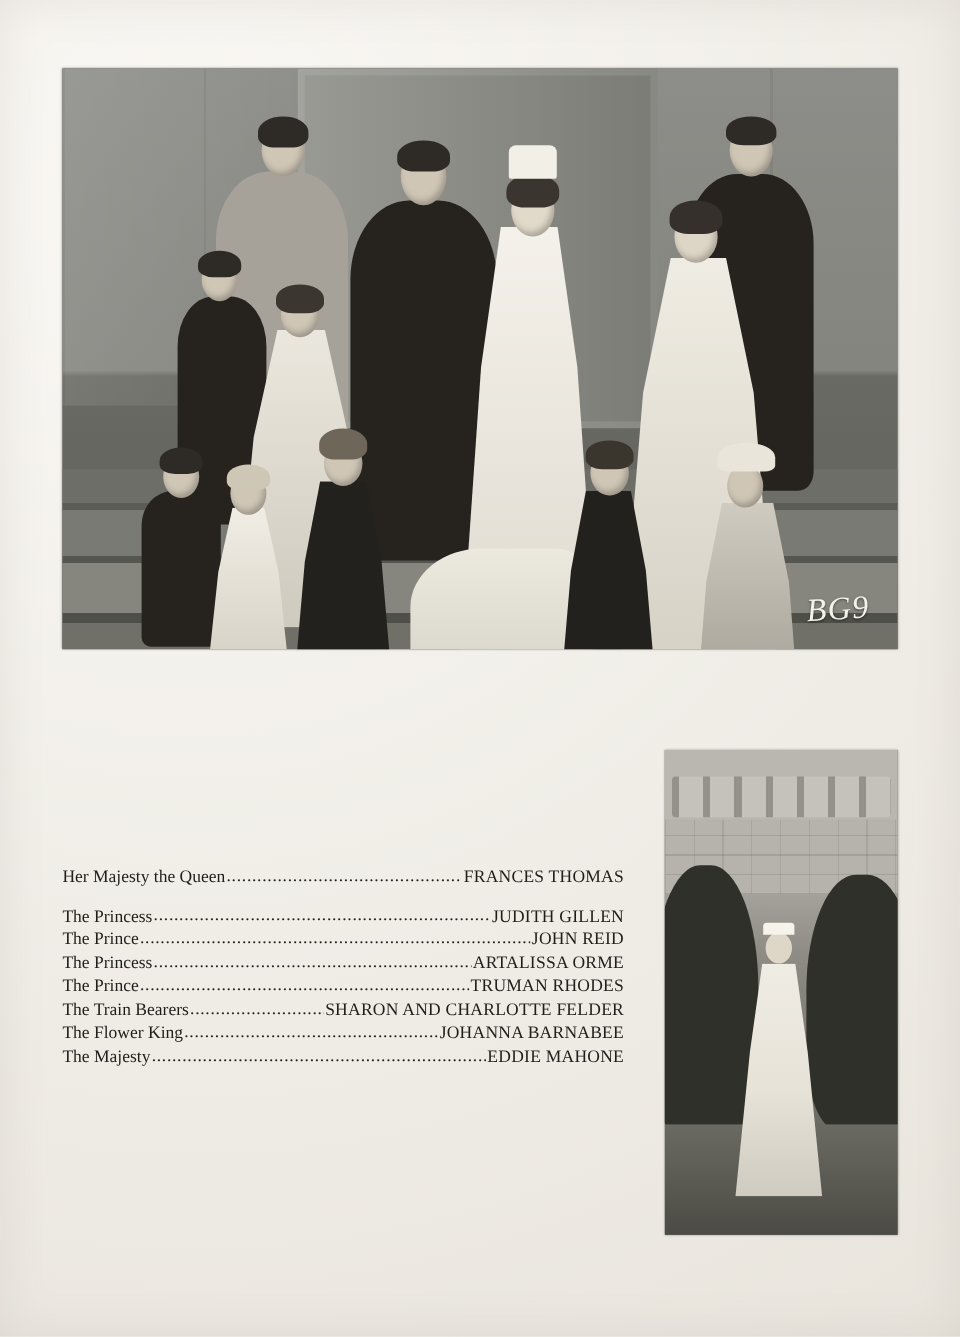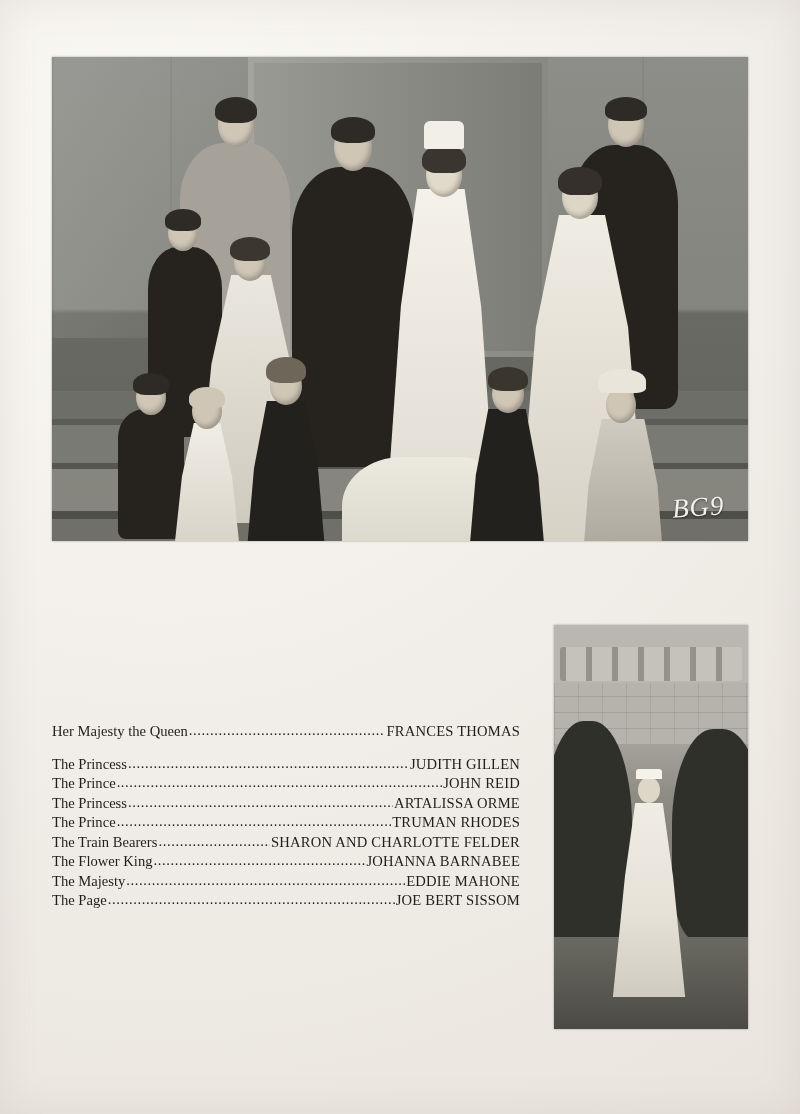--- a/index.html
+++ b/index.html
@@ -346,25 +346,20 @@
     </div>
     <div class="cast-row">
       <span class="role">The Flower King</span>
       <span class="dots"></span>
       <span class="name">JOHANNA BARNABEE</span>
     </div>
     <div class="cast-row">
       <span class="role">The Majesty</span>
       <span class="dots"></span>
       <span class="name">EDDIE MAHONE</span>
-    </div>
-    <div class="cast-row">
-      <span class="role">The Page</span>
-      <span class="dots"></span>
-      <span class="name">JOE BERT SISSOM</span>
     </div>
   </div>
 
   <div class="photo-right">
     <div class="sky"></div>
     <div class="building"></div>
     <div class="arches"></div>
     <div class="wallrow"></div>
     <div class="bush" style="left:-10px; top:96px; width:88px; height:230px;"></div>
     <div class="bush" style="left:118px; top:104px; width:92px; height:214px;"></div>

